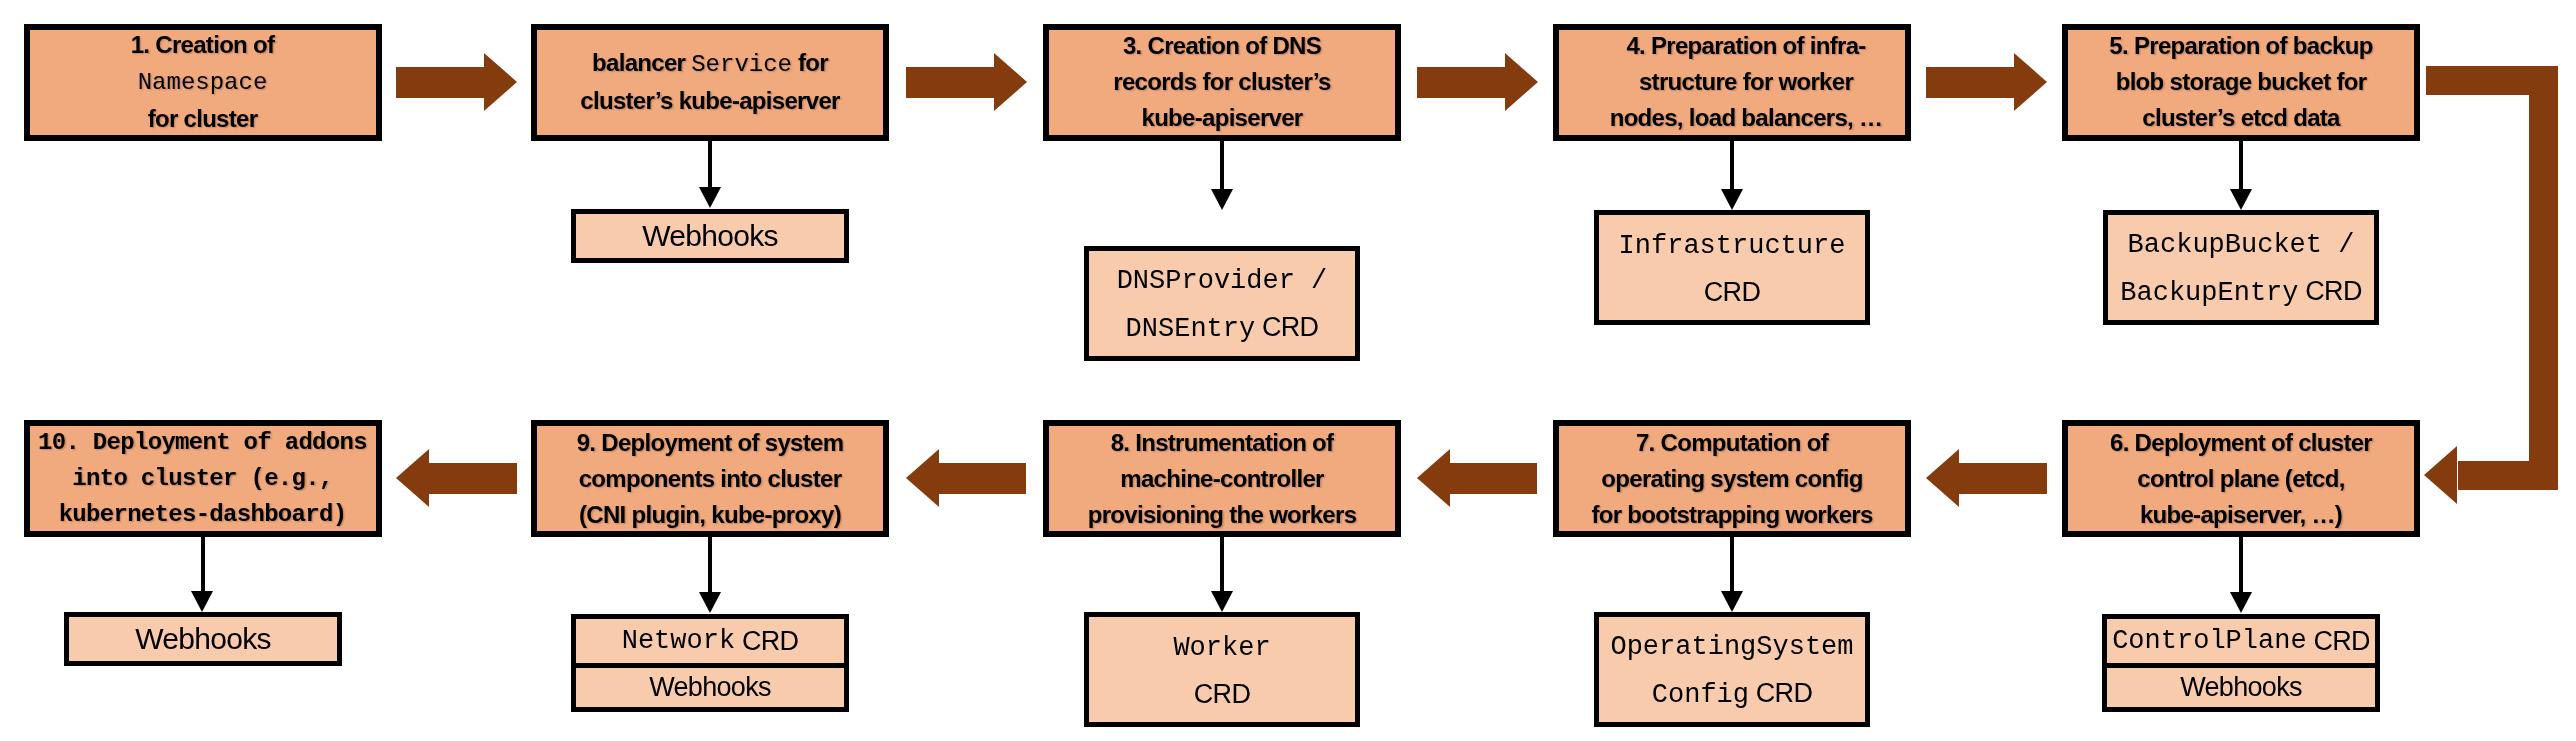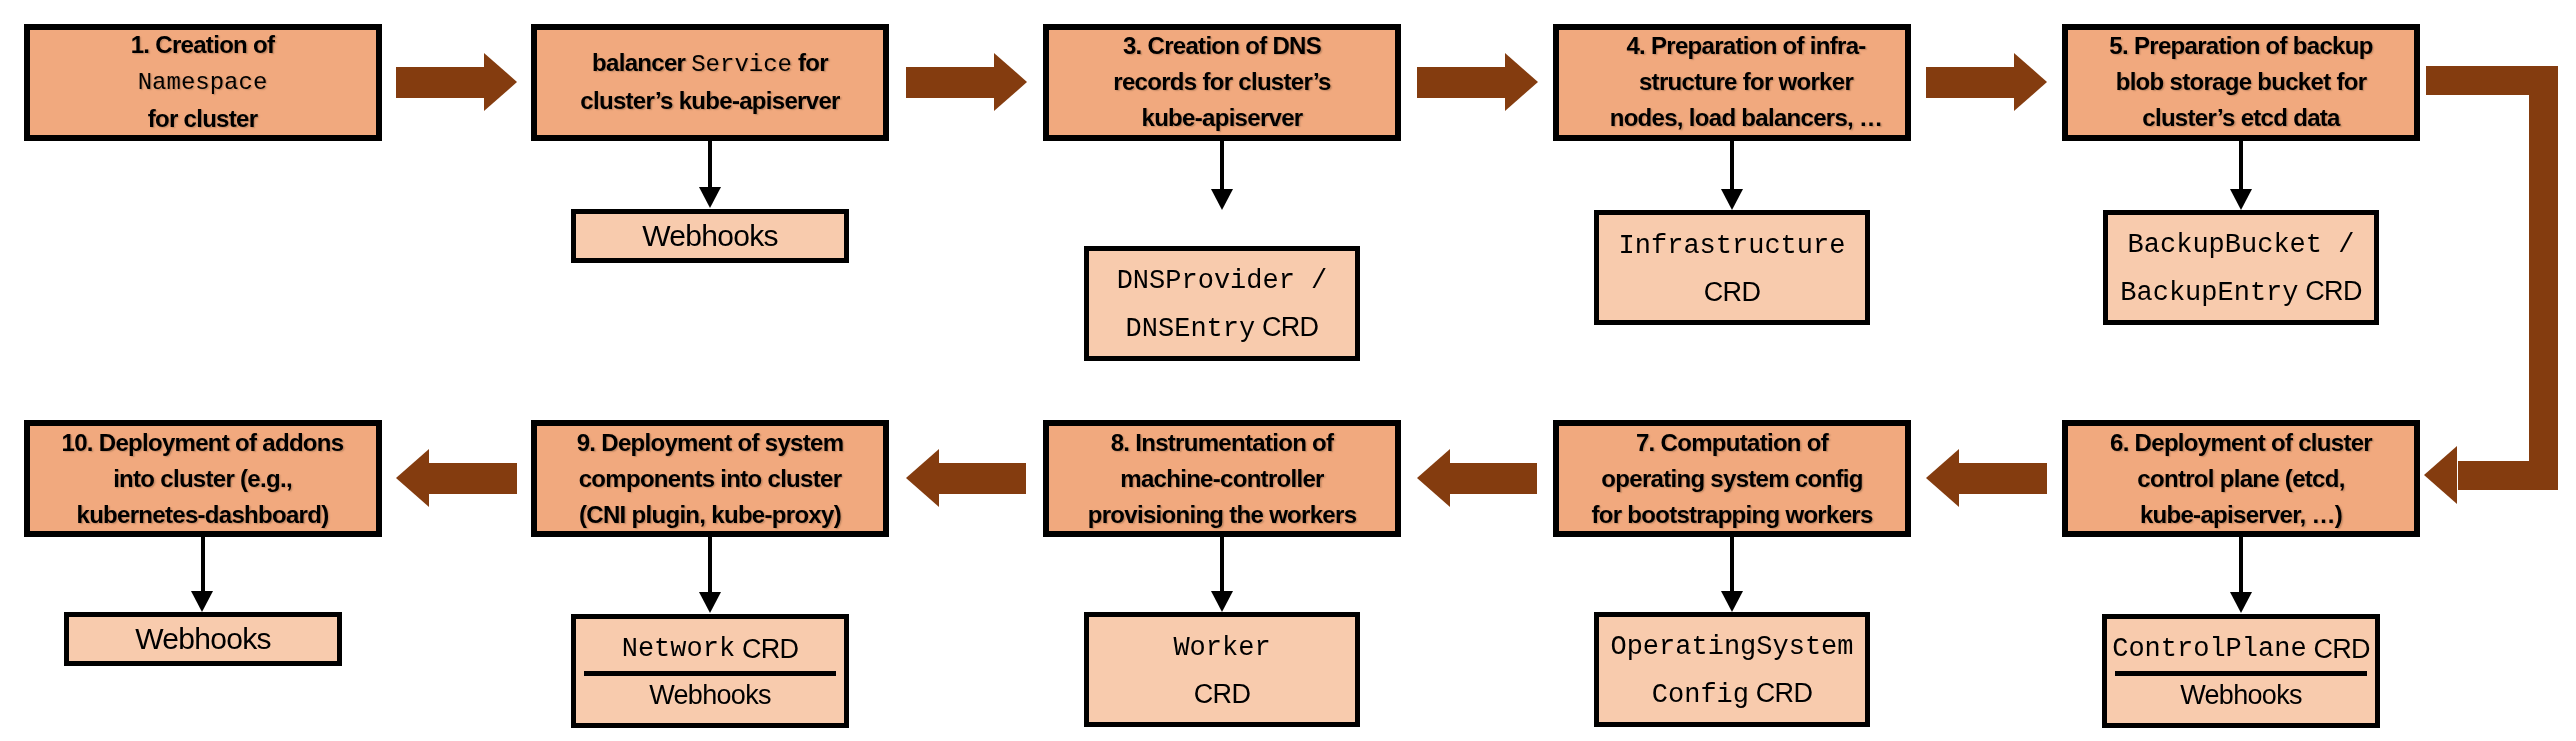--- a/index.html
+++ b/index.html
@@ -9,21 +9,21 @@
             background:var(--boxFill);border:6.4px solid var(--line);
             display:flex;flex-direction:column;justify-content:center;align-items:center;
             text-align:center;font-weight:700;font-size:24px;line-height:36px;letter-spacing:-0.7px;
             text-shadow:1.4px 1.4px 1.4px rgba(60,40,20,0.25);}
   .step-box .txt-line{white-space:nowrap;}
   .sub-box{position:absolute;box-sizing:border-box;background:var(--subFill);border:5.7px solid var(--line);
            display:flex;flex-direction:column;justify-content:center;align-items:center;
            text-align:center;}
   .sub-single{width:278px;height:54px;font-weight:700;font-size:30px;}
   .sub-tall{width:276px;height:115px;font-size:27px;line-height:46px;}
-  .sub-stack{width:278px;padding:8px;display:block;}
+  .sub-stack{width:278px;padding:0;display:block;}
   .stack-row{box-sizing:border-box;height:44px;display:flex;justify-content:center;align-items:center;
              font-size:27px;}
   .stack-row + .stack-row{border-top:5.7px solid var(--line);}
   .mono{font-family:"Liberation Mono",monospace;font-weight:400;letter-spacing:0;}
   .boldlbl{font-family:"Liberation Sans",sans-serif;font-weight:400;letter-spacing:-0.7px;}
   .txt-seg{white-space:pre;}
   .thin-line{position:absolute;width:3.6px;background:var(--line);}
   .thin-head{position:absolute;width:0;height:0;border-left:11.4px solid transparent;
              border-right:11.4px solid transparent;border-top:21.4px solid var(--line);}
   .fat-shaft{position:absolute;height:31px;background:var(--arrow);}
@@ -131,21 +131,21 @@
     <div class="thin-head" style="left: 699px; top: 592px;"></div>
     <div class="sub-box sub-stack" style="left: 571px; top: 614px;">
       <div class="stack-row">
         <span class="txt-seg mono">Network</span>
         <span class="txt-seg boldlbl"> CRD</span>
       </div>
       <div class="stack-row">
         <span class="txt-seg boldlbl">Webhooks</span>
       </div>
     </div>
-    <div class="step-box" style="left: 23.5px; top: 420px;">
+    <div class="step-box" style="left: 23.5px; top: 420px; font-family: Liberation Mono, monospace;">
       <div class="txt-line"><span class="txt-seg">10. Deployment of addons</span></div>
       <div class="txt-line"><span class="txt-seg">into cluster (e.g.,</span></div>
       <div class="txt-line"><span class="txt-seg">kubernetes-dashboard)</span></div>
     </div>
     <div class="thin-line" style="left: 201px; top: 537px; height: 56px;"></div>
     <div class="thin-head" style="left: 191px; top: 591px;"></div>
     <div class="sub-box sub-single" style="left: 64px; top: 612px;">
       <div class="txt-line"><span class="txt-seg boldlbl">Webhooks</span></div>
     </div>
     <div class="fat-shaft" style="left: 396px; top: 67px; width: 88px;"></div>

